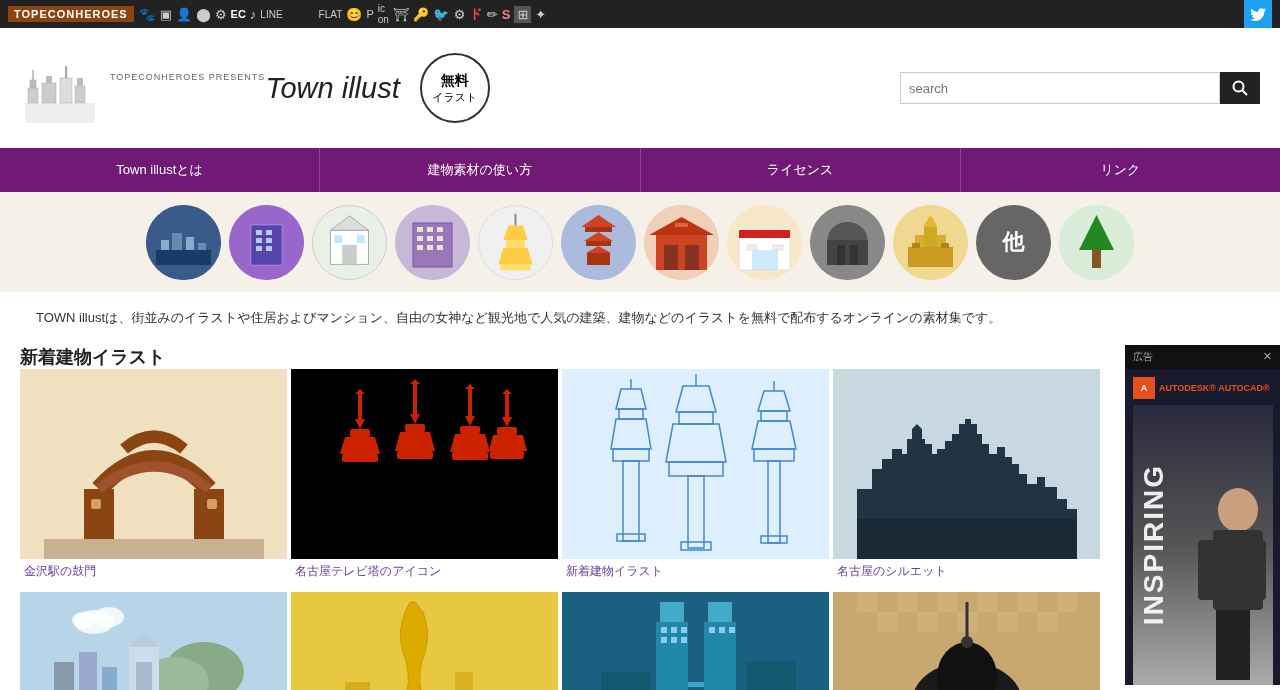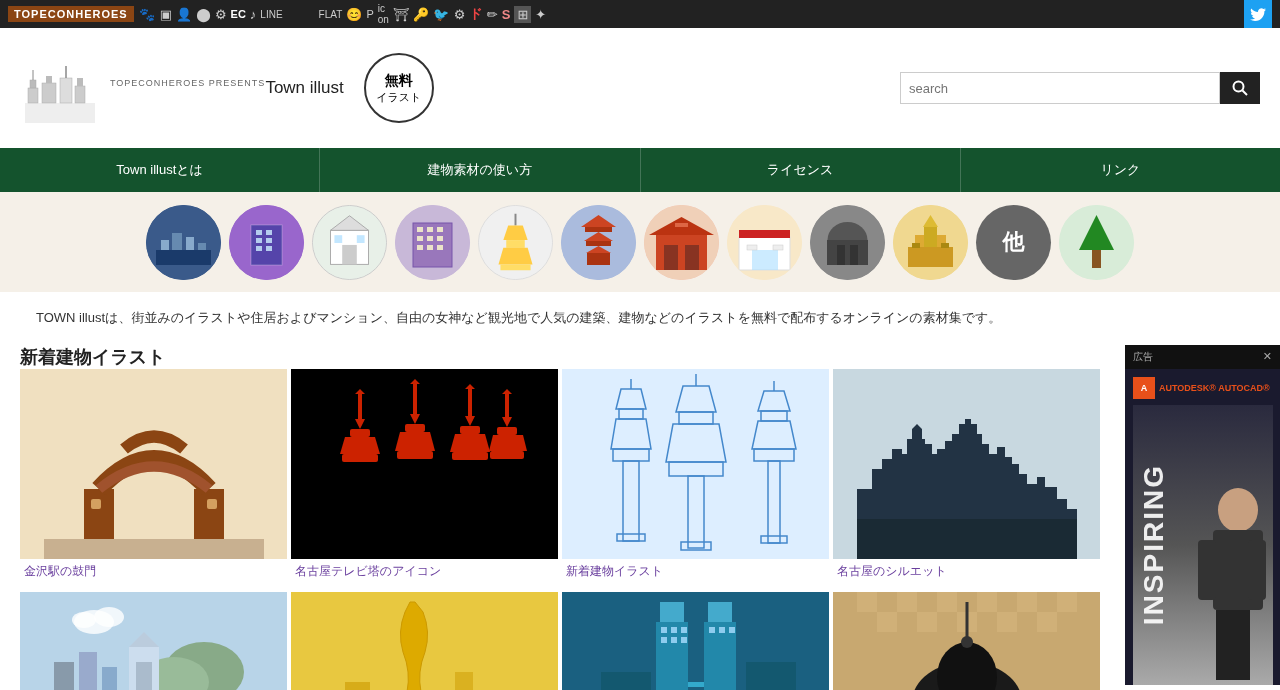--- a/index.html
+++ b/index.html
@@ -64,21 +64,22 @@
     #logo-text {
       display: flex;
       flex-direction: row;
     }
     #logo-text .sub {
       font-size: 9px;
       color: #666;
       letter-spacing: 1px;
     }
     #logo-text .main {
-      font-size: 17px;
+      font-size: 29px;
+      font-style: italic;
       color: #222;
     }
     #free-badge {
       width: 70px;
       height: 70px;
       border-radius: 50%;
       border: 2px solid #333;
       display: flex;
       flex-direction: column;
       align-items: center;
@@ -109,21 +110,21 @@
       cursor: pointer;
       display: flex;
       align-items: center;
       justify-content: center;
       color: #fff;
       font-size: 16px;
     }
 
     
     #purple-nav {
-      background: #14532d;
+      background: #701a75;
       height: 44px;
       display: flex;
       align-items: stretch;
     }
     #purple-nav .nav-item {
       flex: 1;
       display: flex;
       align-items: center;
       justify-content: center;
       color: #fff;

